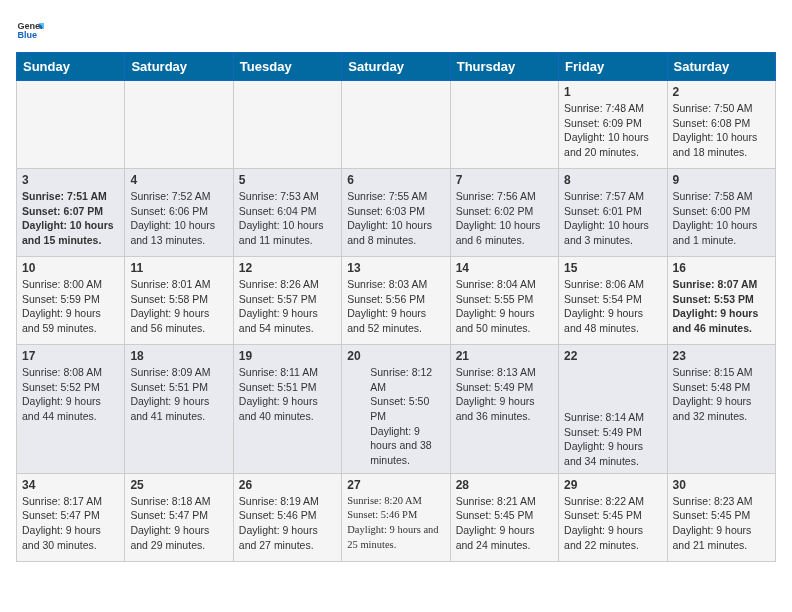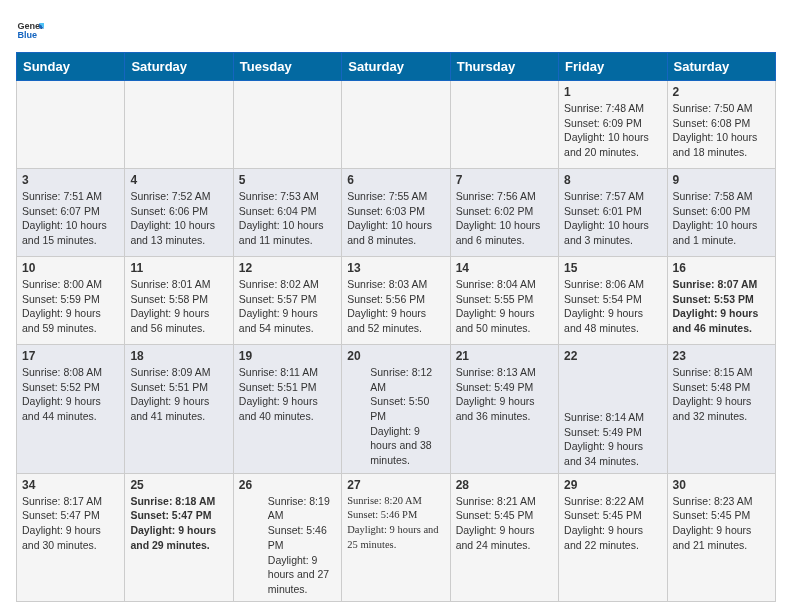--- a/index.html
+++ b/index.html
@@ -120,21 +120,21 @@
         <td>
           <span class="day-number">2</span>
           <div class="cell-info" style="white-space: pre-line;">Sunrise: 7:50 AM
 Sunset: 6:08 PM
 Daylight: 10 hours and 18 minutes.</div>
         </td>
       </tr>
       <tr>
         <td>
           <span class="day-number">3</span>
-          <div class="cell-info" style="white-space: pre-line;">Sunrise: 7:51 AM
+          <div class="cell-info" style="white-space: pre-line; font-weight: bold;">Sunrise: 7:51 AM
 Sunset: 6:07 PM
 Daylight: 10 hours and 15 minutes.</div>
         </td>
         <td>
           <span class="day-number">4</span>
           <div class="cell-info" style="white-space: pre-line;">Sunrise: 7:52 AM
 Sunset: 6:06 PM
 Daylight: 10 hours and 13 minutes.</div>
         </td>
         <td>
@@ -176,21 +176,21 @@
 Daylight: 9 hours and 59 minutes.</div>
         </td>
         <td>
           <span class="day-number">11</span>
           <div class="cell-info" style="white-space: pre-line;">Sunrise: 8:01 AM
 Sunset: 5:58 PM
 Daylight: 9 hours and 56 minutes.</div>
         </td>
         <td>
           <span class="day-number">12</span>
-          <div class="cell-info" style="white-space: pre-line;">Sunrise: 8:02 AM
+          <div class="cell-info" style="white-space: pre-line;">Sunrise: 8:26 AM
 Sunset: 5:57 PM
 Daylight: 9 hours and 54 minutes.</div>
         </td>
         <td>
           <span class="day-number">13</span>
           <div class="cell-info" style="white-space: pre-line;">Sunrise: 8:03 AM
 Sunset: 5:56 PM
 Daylight: 9 hours and 52 minutes.</div>
         </td>
         <td>
@@ -258,27 +258,27 @@
       </tr>
       <tr>
         <td>
           <span class="day-number">34</span>
           <div class="cell-info" style="white-space: pre-line;">Sunrise: 8:17 AM
 Sunset: 5:47 PM
 Daylight: 9 hours and 30 minutes.</div>
         </td>
         <td>
           <span class="day-number">25</span>
-          <div class="cell-info" style="white-space: pre-line; font-weight: bold;">Sunrise: 8:18 AM
+          <div class="cell-info" style="white-space: pre-line;">Sunrise: 8:18 AM
 Sunset: 5:47 PM
 Daylight: 9 hours and 29 minutes.</div>
         </td>
         <td>
           <span class="day-number">26</span>
-          <div class="cell-info" style="white-space: pre-line; margin-left: 29px;">Sunrise: 8:19 AM
+          <div class="cell-info" style="white-space: pre-line;">Sunrise: 8:19 AM
 Sunset: 5:46 PM
 Daylight: 9 hours and 27 minutes.</div>
         </td>
         <td>
           <span class="day-number">27</span>
           <div class="cell-info" style="white-space: pre-line; font-family: Liberation Serif, serif;">Sunrise: 8:20 AM
 Sunset: 5:46 PM
 Daylight: 9 hours and 25 minutes.</div>
         </td>
         <td>

